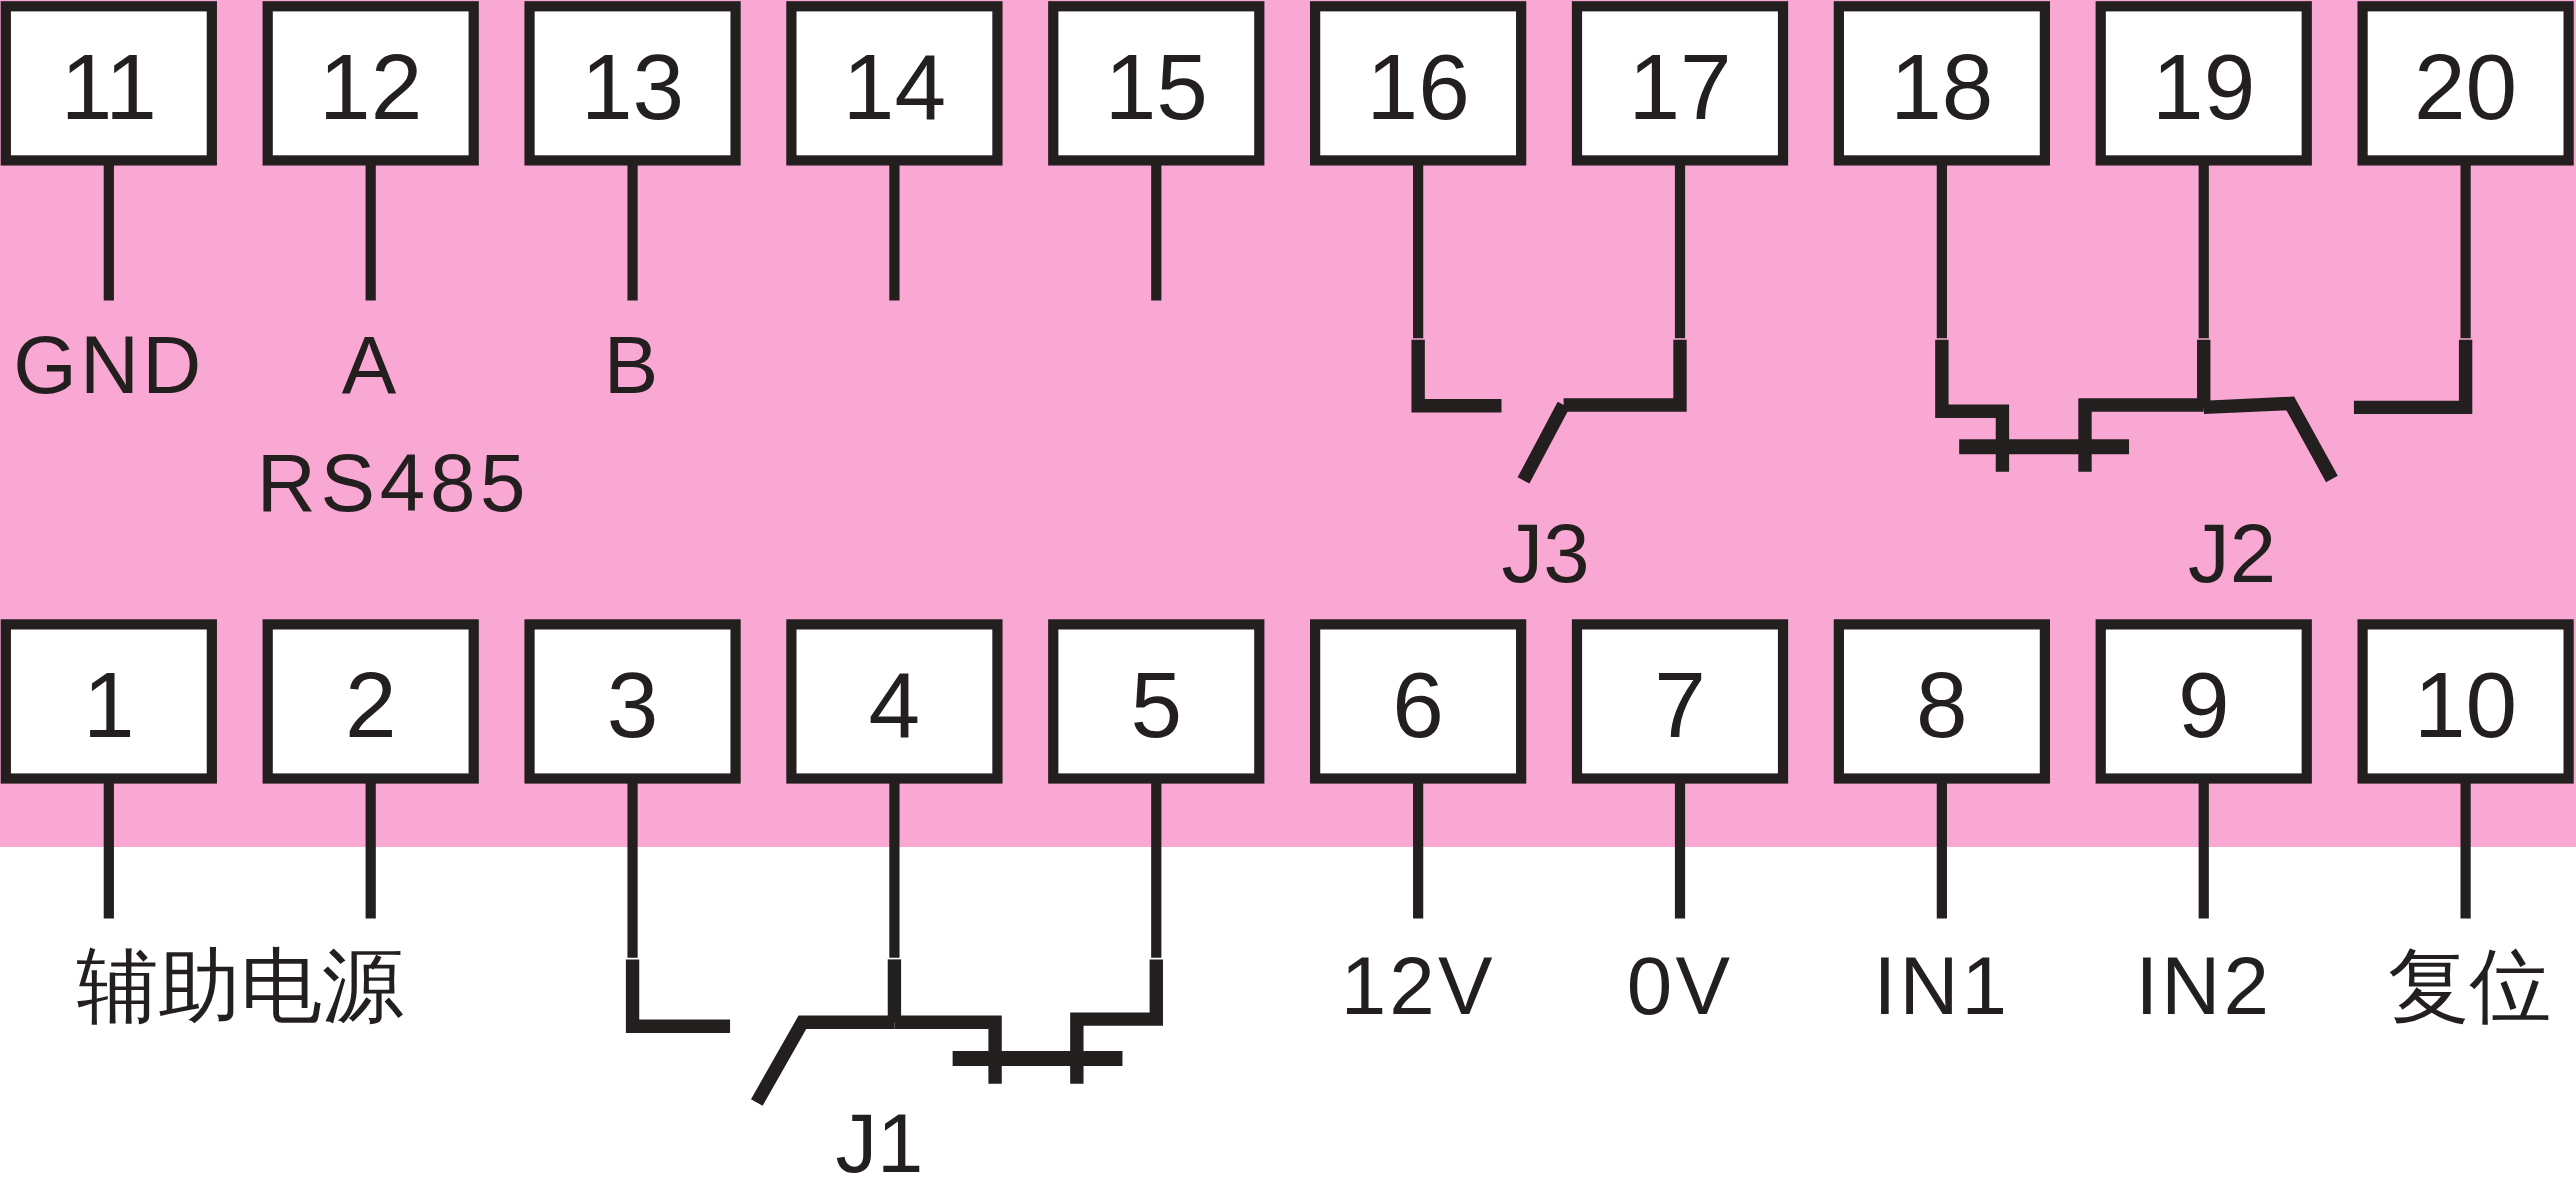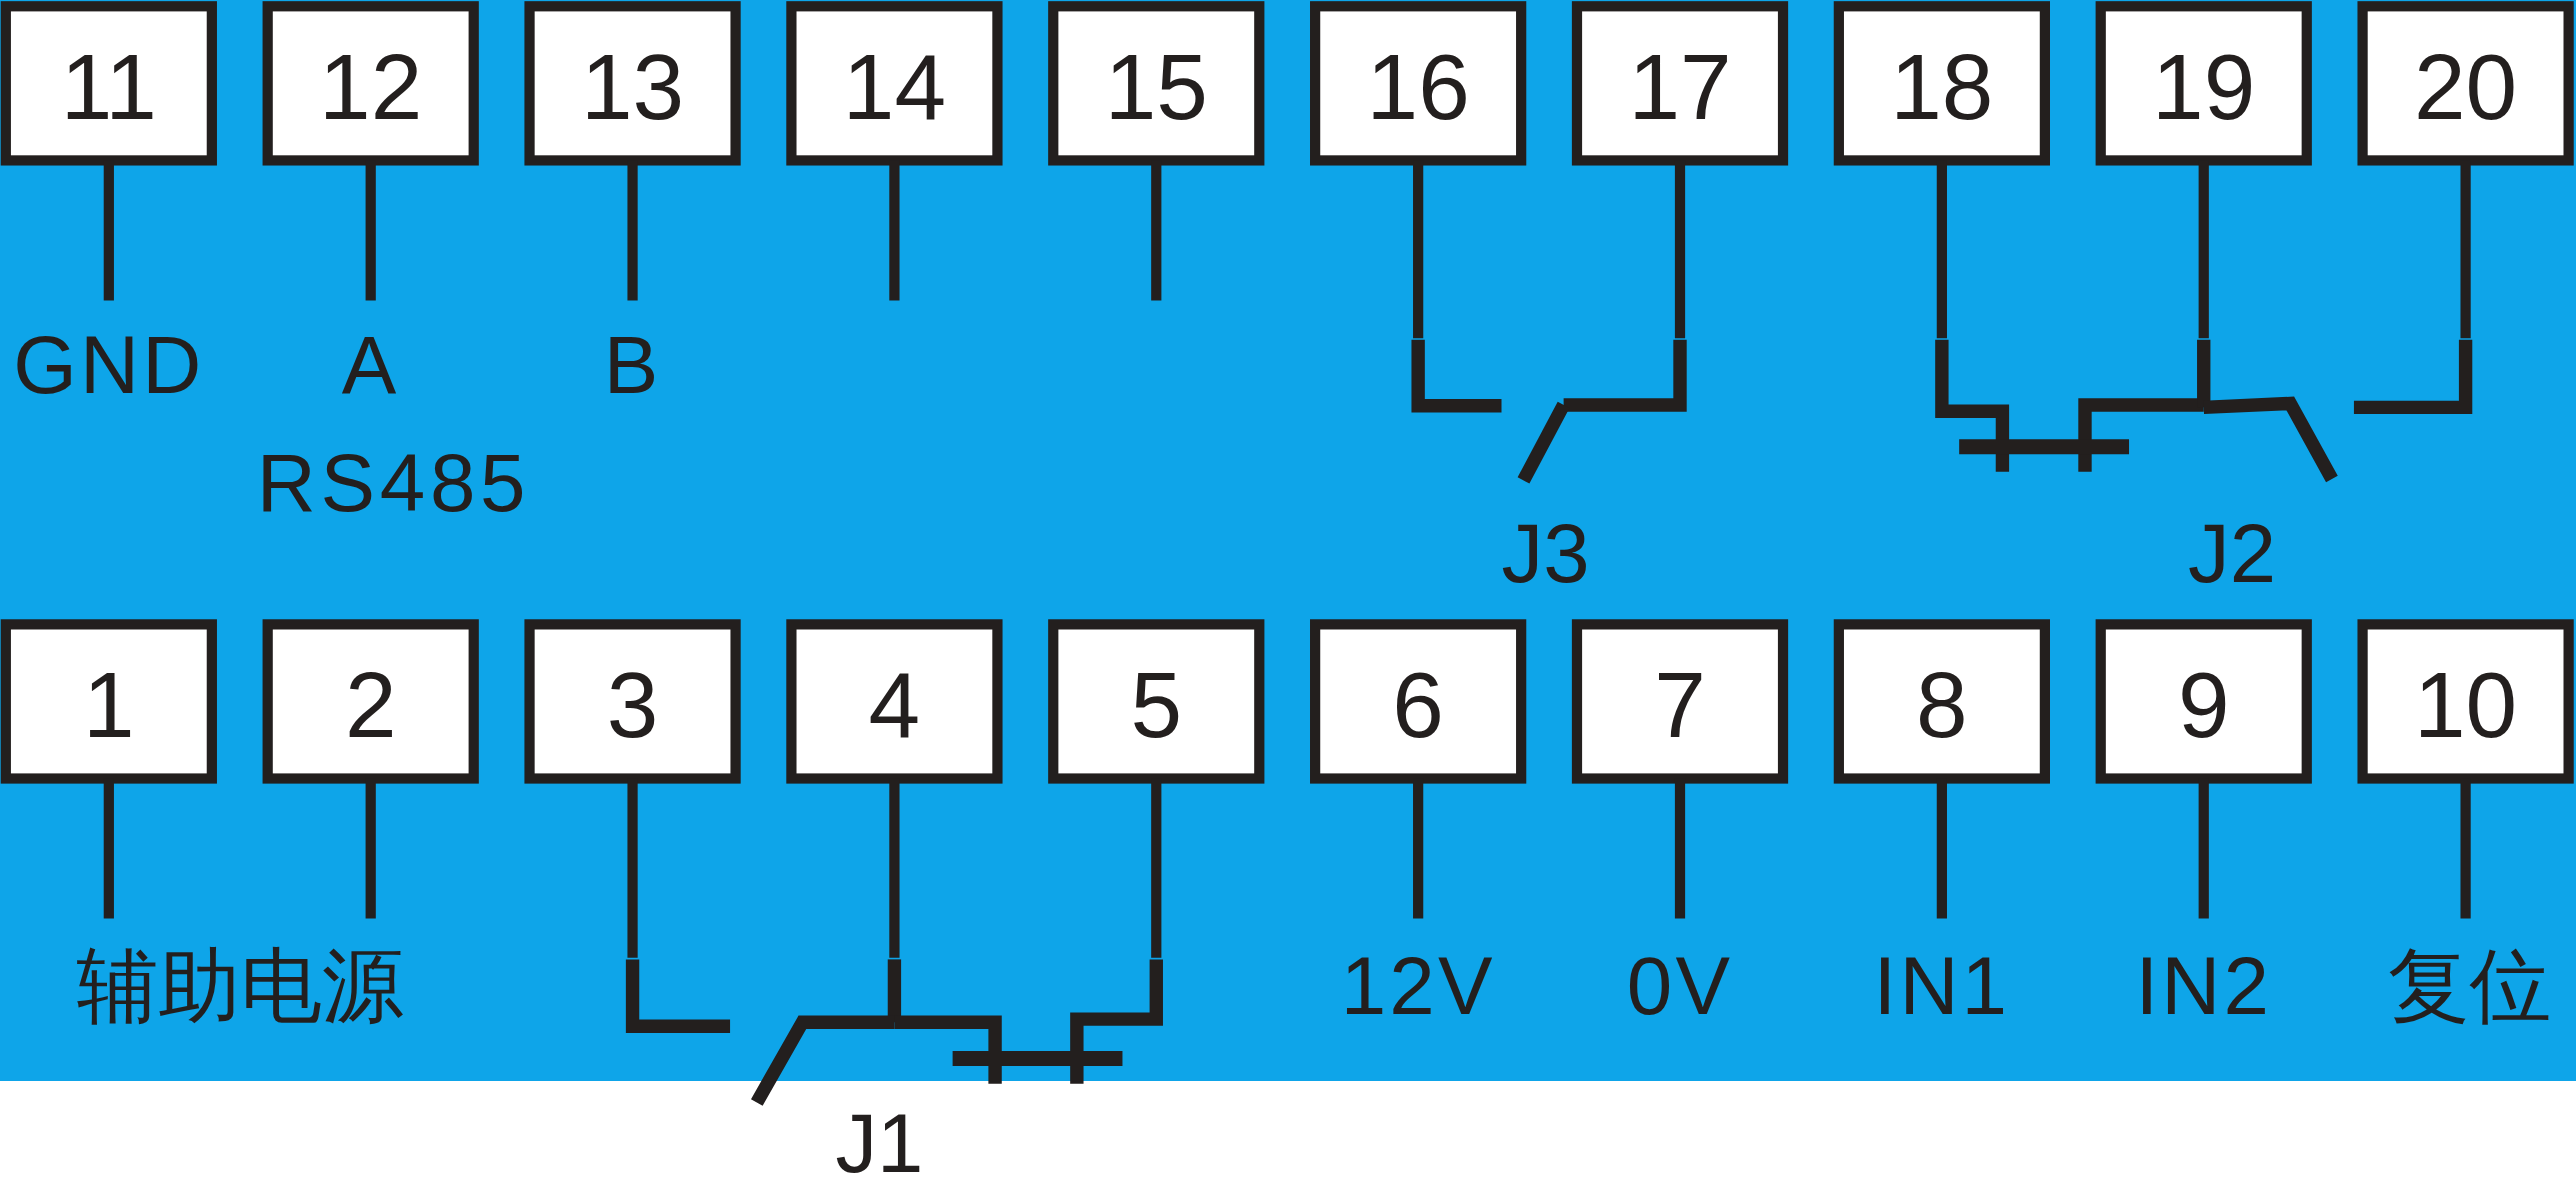--- a/index.html
+++ b/index.html
@@ -9,22 +9,22 @@
   }
   body {
     width: 2576px;
     height: 1189px;
     overflow: hidden;
     font-family: "Liberation Sans", "DejaVu Sans", sans-serif;
   }
   #diagram-root {
     position: relative;
     width: 2576px;
-    height: 1081px;
-    background: #0ea5e9;
+    height: 847px;
+    background: #f9a8d4;
     text-align: right;
   }
   svg#wiring-svg {
     display: block;
     width: 2576px;
     height: 1189px;
   }
   .terminal-box-rect {
     fill: #ffffff;
     stroke: #231f1e;

